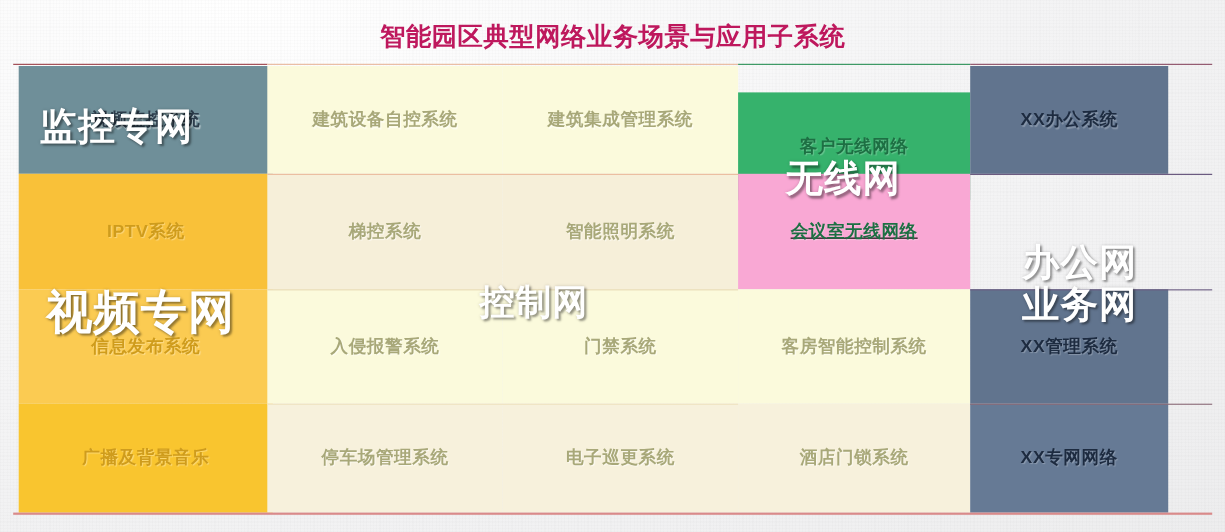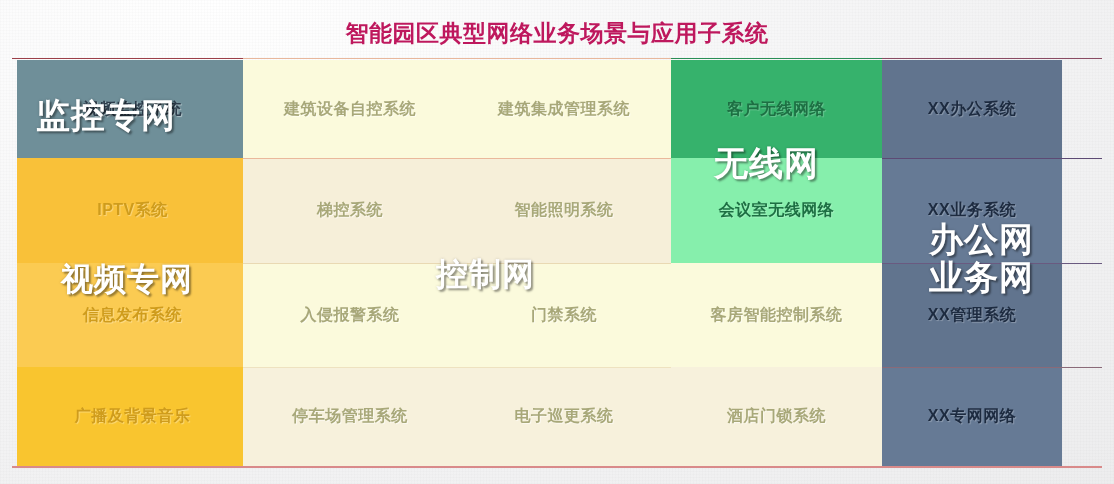--- a/index.html
+++ b/index.html
@@ -93,22 +93,22 @@
   .c1r3 { background: #fbcb52; }
   .c1r4 { background: #f9c52f; }
 
   
   .cream-a { background: #fbfadc; }
   .cream-b { background: #f6efd9; text-align: right; }
   .cream-c { background: #fbfadc; }
   .cream-d { background: #f7f1dc; }
 
   
-  .c4r1 { background: #36b26c; }
-  .c4r2 { background: #86efac; }
+  .c4r1 { background: #36b26c; margin-top: 24px; }
+  .c4r2 { background: #f9a8d4; text-decoration: underline; }
   .c4r3 { background: #fbfadc; }
   .c4r4 { background: #f7f1dc; }
 
   
   .c5r1 { background: #61748e; }
   .c5r2 { background: #667a95; }
   .c5r3 { background: #61748e; }
   .c5r4 { background: #667a95; }
 
   
@@ -133,21 +133,21 @@
     color: #ffffff;
     font-weight: bold;
     white-space: nowrap;
     text-shadow:
       2px 2px 2px rgba(0,0,0,0.38),
       0 0 3px rgba(0,0,0,0.18);
     letter-spacing: 1px;
     line-height: 1.02;
   }
   .ov-jk  { left: 36px;  top: 98px;  font-size: 34px; }
-  .ov-sp  { left: 42px;  top: 263px; font-size: 32px; margin-left: 19px; }
+  .ov-sp  { left: 42px;  top: 263px; font-size: 42px; }
   .ov-kz  { left: 436px; top: 258px; font-size: 32px; }
   .ov-wx  { left: 714px; top: 146px; font-size: 34px; }
   .ov-bg  { left: 929px; top: 222px; font-size: 34px; }
   .ov-yw  { left: 929px; top: 260px; font-size: 34px; }
 </style>
 </head>
 <body>
 
 <div class="page-bg"></div>
 
@@ -212,23 +212,20 @@
     </div>
     <div class="cell r4 c4r4">
       <span class="lbl-olive">酒店门锁系统</span>
     </div>
   </div>
 
   <div class="col col-5">
     <div class="cell r1 c5r1">
       <span class="lbl-navy">XX办公系统</span>
     </div>
-    <div class="cell r2 c5r2">
-      <span class="lbl-navy">XX业务系统</span>
-    </div>
     <div class="cell r3 c5r3">
       <span class="lbl-navy">XX管理系统</span>
     </div>
     <div class="cell r4 c5r4">
       <span class="lbl-navy">XX专网网络</span>
     </div>
   </div>
 
   <div class="sep" style="left:0;    top:-2px; width:231px; background:#9c4049;"></div>
   <div class="sep" style="left:231px; top:-2px; width:428px; background:#e8b79c;"></div>

